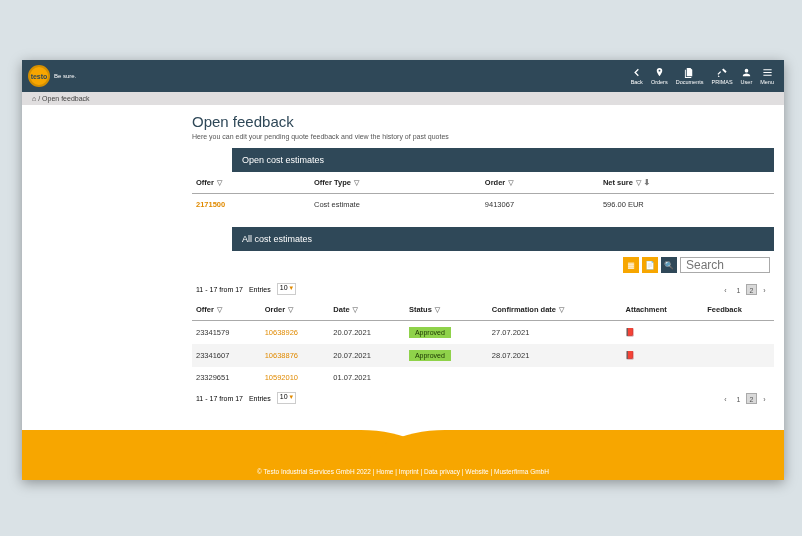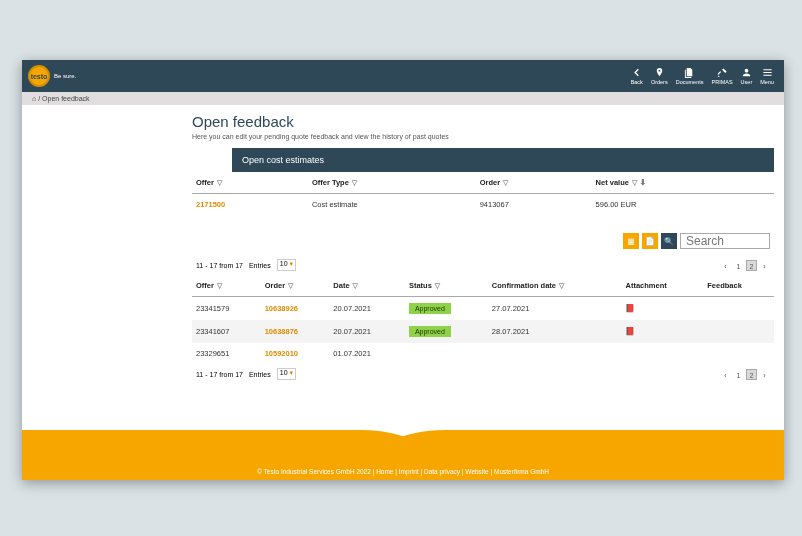--- a/index.html
+++ b/index.html
@@ -23,21 +23,21 @@
 
   .panel { margin-bottom: 12px; }
   .panel-head { background: #2f4858; color: #fff; font-size: 9px; padding: 7px 10px; margin-left: 40px; }
 
   table.grid { width: 100%; border-collapse: collapse; font-size: 7.5px; }
   table.grid th { text-align: left; font-weight: bold; padding: 6px 4px; border-bottom: 1px solid #aaa; font-size: 7.5px; color:#222; }
   table.grid td { padding: 6px 4px; color:#333;margin-top:12px; }
   .filter-icon { display: inline-block; margin-left: 3px; opacity: 0.5; font-size: 7px; }
   .download-icon { opacity: 0.6; font-size: 8px; }
   .offer-link { color: #e08a00; font-weight: bold; }
-  .order-link { color: #e08a00; font-weight: bold; }
+  .order-link { color: #e08a00; font-weight: normal; }
 
   .stripe tr:nth-child(even) td { background: #f4f4f4; }
   .status-approved { background: #8fd24a; display: inline-block; padding: 2px 6px; color: #1a3400; font-size:7px; }
   .pdf-icon { color: #b3282d; font-size:8px; }
 
   .toolbar { display: flex; align-items: center; justify-content: flex-end; gap: 3px; padding: 6px 4px; }
   .btn-sq { width: 16px; height: 16px; background: #f7a600; color:#fff; display:flex; align-items:center; justify-content:center; font-size:8px; cursor:pointer; }
   .btn-sq.dark { background: #2f4858; }
   .search { width: 90px; height: 16px; border:1px solid #aaa; font-size:12px; padding: 0 5px; }
 
@@ -115,35 +115,36 @@
     <div class="subtitle">Here you can edit your pending quote feedback and view the history of past quotes</div>
 
     <div class="panel">
       <div class="panel-head">Open cost estimates</div>
       <table class="grid">
         <thead>
             <tr>
           <th><span>Offer</span><span class="filter-icon">▽</span></th>
           <th><span>Offer Type</span><span class="filter-icon">▽</span></th>
           <th><span>Order</span><span class="filter-icon">▽</span></th>
-          <th><span>Net value</span><span class="filter-icon">▽</span> <span class="download-icon">⬇</span></th>
+          <th><span>Net sure</span><span class="filter-icon">▽</span> <span class="download-icon">⬇</span></th>
         </tr>
           </thead>
         <tbody>
             <tr>
           <td><span class="offer-link">2171500</span></td>
           <td>Cost estimate</td>
           <td>9413067</td>
           <td>596.00 EUR</td>
         </tr>
           </tbody>
       </table>
     </div>
 
     <div class="panel">
+      <div class="panel-head">All cost estimates</div>
 
       <div class="toolbar">
         <div class="btn-sq">▦</div>
         <div class="btn-sq">📄</div>
         <div class="btn-sq dark">🔍</div>
         <input class="search" placeholder="Search" style="">
       </div>
 
       <div class="pager-row">
         <span>11 - 17 from 17</span>

